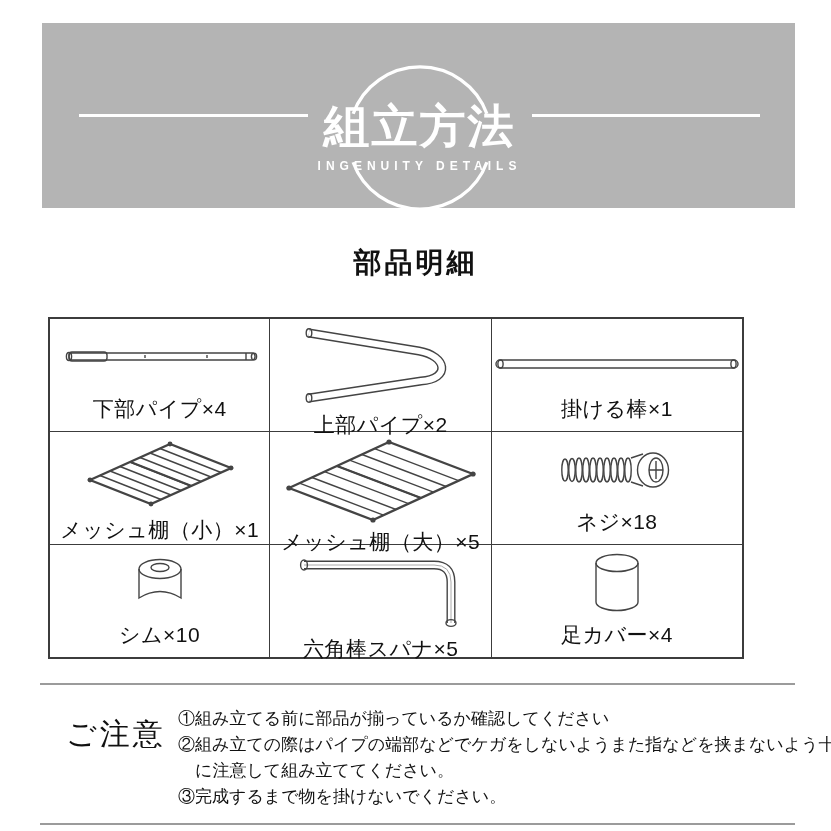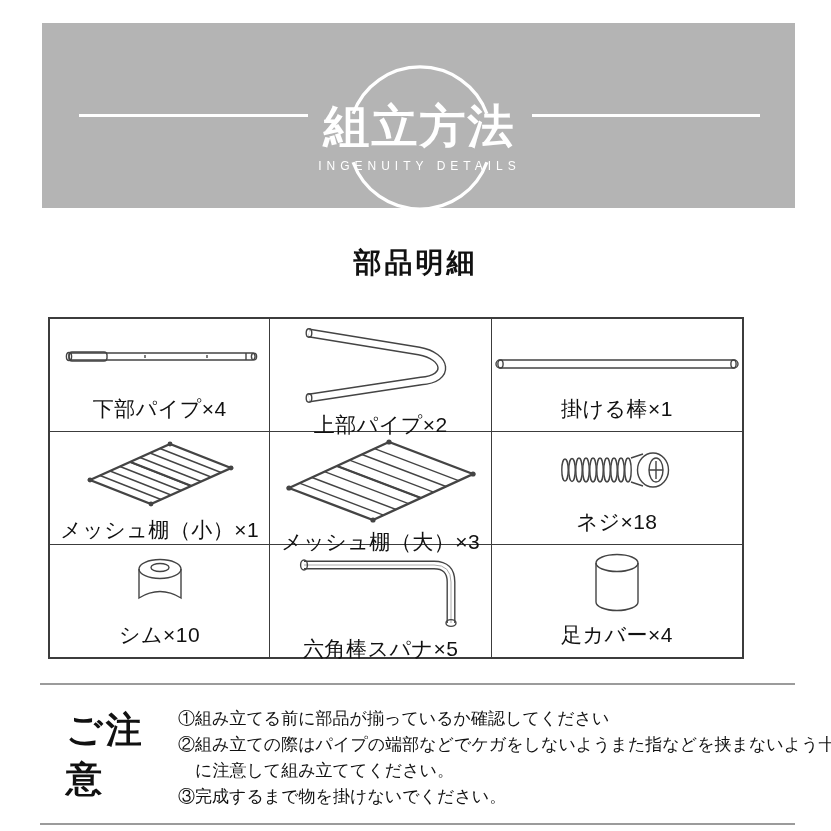--- a/index.html
+++ b/index.html
@@ -27,21 +27,21 @@
   }
   .badge svg.ring { position:absolute; left:50%; top:50%; transform:translate(-50%,-50%); }
   .badge-title {
     position:relative; z-index:2;
     color:#fff; font-size:46px; font-weight:bold; letter-spacing:2px;
     line-height:1; white-space:nowrap; text-align:center;
   }
   .badge-sub {
     position:relative; z-index:2;
     margin-top:10px;
-    color:#fff; font-size:12px; font-weight:normal; letter-spacing:5px;
+    color:#fff; font-size:12px; font-weight:bold; letter-spacing:5px;
     white-space:nowrap; text-align:center;
   }
 
   
   .section-title {
     position:absolute; top:244px; left:0; right:0;
     text-align:center;
     font-size:28px; font-weight:bold; color:#111; letter-spacing:3px;
   }
 
@@ -77,22 +77,22 @@
     position:absolute; left:40px; right:36px; height:0;
     border-top:2px solid #9b9b9b;
   }
   .divider.mid { top:683px; }
   .divider.bottom { top:823px; }
   .notice {
     position:absolute; top:706px; left:66px; right:30px;
     display:flex; align-items:flex-start;
   }
   .notice-heading {
-    font-size:36px; font-weight:bold; letter-spacing:3px;
-    width:112px; flex:none; color:#111;
+    font-size:30px; font-weight:normal; letter-spacing:3px;
+    margin-top:8px; width:112px; flex:none; color:#111;
   }
   .notice-lines { font-size:17px; line-height:26px; color:#111; }
   .notice-line { white-space:nowrap; }
 </style>
 </head>
 <body>
 
 <div class="banner">
   <div class="banner-line left"></div>
   <div class="badge">
@@ -193,21 +193,21 @@
               <line class="ol" x1="87" y1="28.5" x2="171" y2="60.5"></line>
               <line class="ol" x1="99.5" y1="22.7" x2="183.5" y2="54.7"></line>
               <line class="ol2" x1="62" y1="40" x2="146" y2="72"></line>
               <circle class="dot" cx="14" cy="62" r="2.6"></circle>
               <circle class="dot" cx="114" cy="16" r="2.6"></circle>
               <circle class="dot" cx="198" cy="48" r="2.6"></circle>
               <circle class="dot" cx="98" cy="94" r="2.6"></circle>
             </g>
           </svg>
         </div>
-        <div class="part-label">メッシュ棚（大）×3</div>
+        <div class="part-label">メッシュ棚（大）×5</div>
       </div>
     </td>
     <td>
       <div class="part-cell">
         <div class="part-figure">
           <svg width="140" height="50" viewBox="0 0 140 50">
             <ellipse class="ol" cx="18" cy="25" rx="3.2" ry="11"></ellipse>
             <ellipse class="ol" cx="25" cy="25" rx="3.2" ry="11.5"></ellipse>
             <ellipse class="ol" cx="32" cy="25" rx="3.2" ry="12"></ellipse>
             <ellipse class="ol" cx="39" cy="25" rx="3.2" ry="12"></ellipse>

